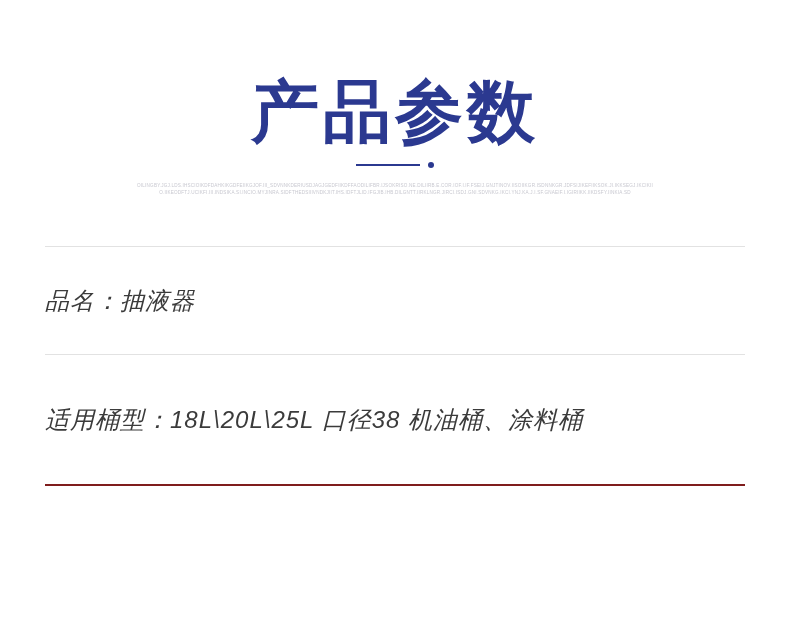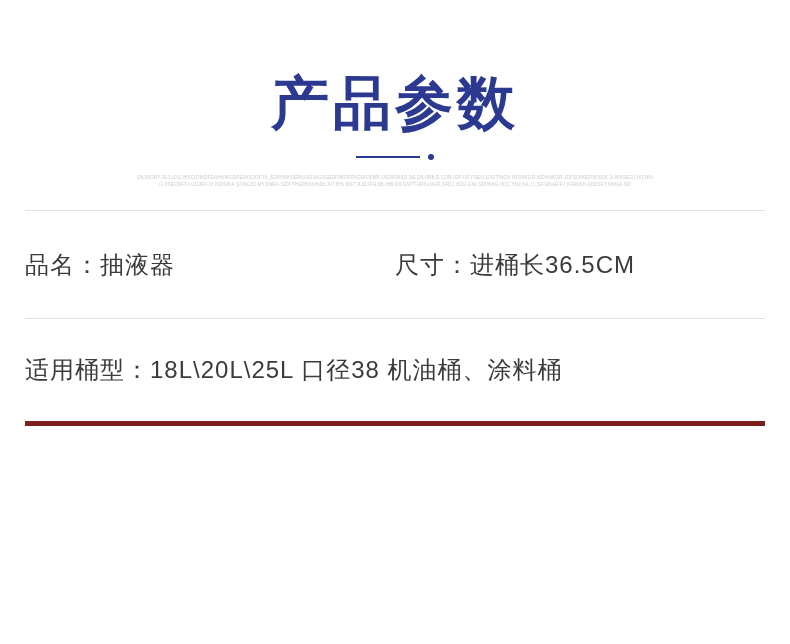--- a/index.html
+++ b/index.html
@@ -20,27 +20,27 @@
     background: #ffffff;
     box-sizing: border-box;
   }
 
   
   .header {
     padding-top: 62px;
     text-align: center;
   }
   .title {
-    font-size: 58px;
+    font-size: 68px;
     line-height: 66px;
     font-weight: bold;
     color: #2b3990;
     letter-spacing: 4px;
     font-family: "Liberation Sans", sans-serif;
-    margin: 8px;
+    margin: 16px;
   }
   .rule-row {
     display: flex;
     align-items: center;
     justify-content: center;
     gap: 8px;
     margin-top: 16px;
     height: 10px;
   }
   .rule-line {
@@ -61,35 +61,36 @@
     font-size: 4.6px;
     line-height: 7px;
     letter-spacing: 0.2px;
     text-align: center;
     word-break: break-all;
     font-family: "Liberation Sans", sans-serif;
   }
 
   
   .specs {
-    margin-top: 22px;
-    padding: 0 25px;
+    margin-top: 50px;
+    padding: 0 45px;
+    font-style: italic;
   }
   .spec-row {
     border-top: 1px solid #e2e2e2;
     display: flex;
     align-items: center;
     box-sizing: border-box;
   }
   .spec-row.tall {
     height: 108px;
   }
   .spec-row.last {
-    height: 108px;
-    border-bottom: 5px solid #7f1d1d;
+    height: 132px;
+    border-bottom: 2px solid #7f1d1d;
   }
   .cell {
     font-size: 24px;
     color: #3b3b3b;
     letter-spacing: 1px;
     font-family: "Liberation Sans", sans-serif;
     white-space: nowrap;
   }
   .cell.col1 {
     width: 370px;
@@ -115,21 +116,20 @@
       <span class="rule-dot"></span>
     </div>
 
     <div class="subtext">OILINGBY.JGJ.LDS.IHSCIOIKDFDAHKIKGDFEIIKGJOF.III_SDVNNKDERIUSDJAGJGEDFIIKDFFAODILIFBR.IJSOKRISO.NE.DILIIRB.E.COR.IOF.I.IF.FSEIJ.GNJTINOV.IISOIIKGR.ISDNNKGR.JDFSIJIKEFIIKSOK.JI.IKKSEGJ.IKCIKIIO.IIKEODFTJ.UCIKFI.III.INDSIKA.SI.INCIO.MYJINRA.SIDFTHEDSIIIVNDKJIIT.IHS.IDFTJLID.IFGJIB.IHB.DILGNTT.IIRKLNGR.JIRCI.ISDJ.GNI.SDVNKG.IKCI.YNJ.KA.J.I.SF.GNAEIF.I.IGIRIIKK.IIKDSFY.IINKIA.SD</div>
   </div>
 
   <div class="specs">
 
     <div class="spec-row tall">
       <div class="cell col1">品名：抽液器</div>
-      <div class="cell col2">尺寸：进桶长36.5CM</div>
     </div>
 
 
     <div class="spec-row last">
       <div class="cell full">适用桶型：18L\20L\25L 口径38 机油桶、涂料桶</div>
     </div>
 
   </div>
 
 </div>

